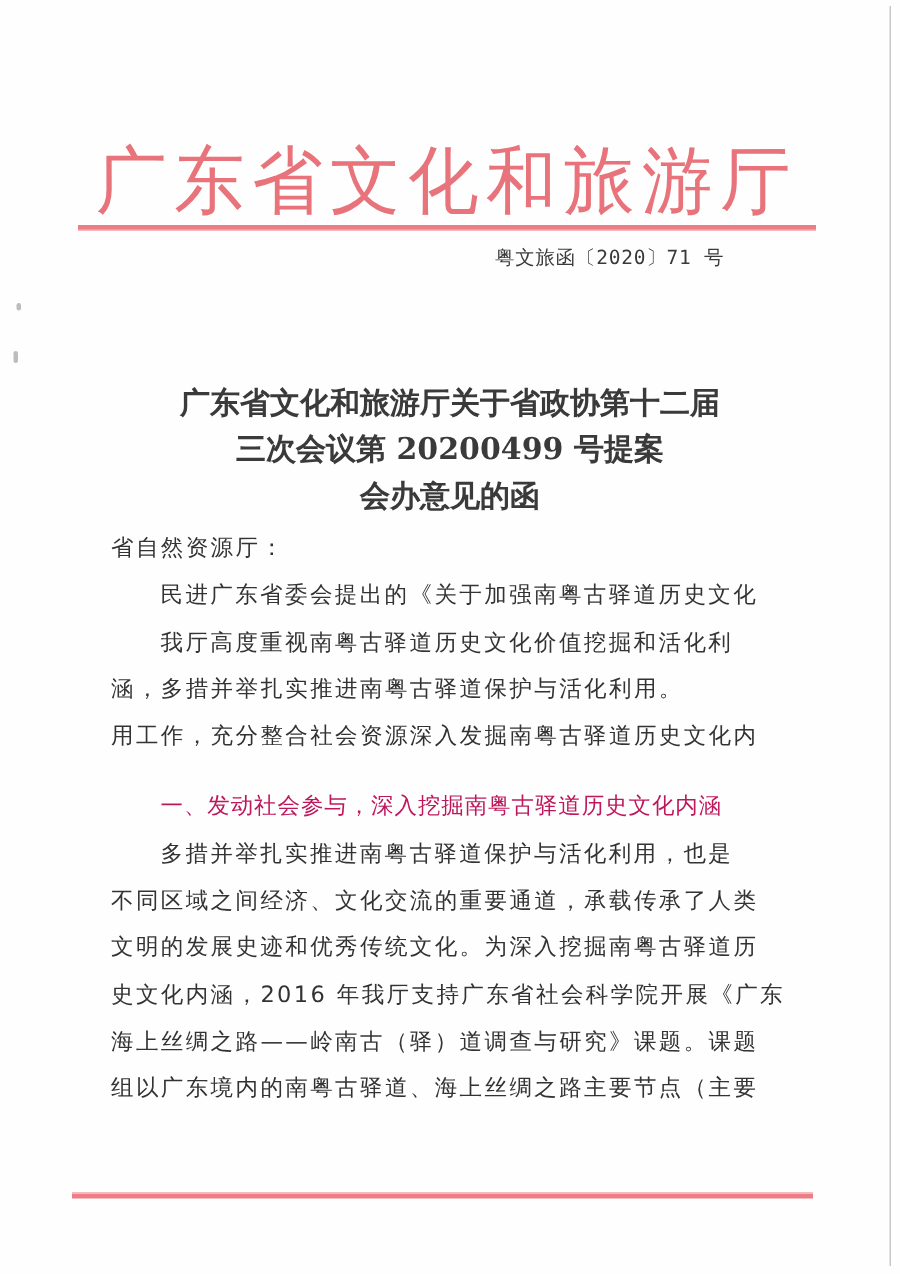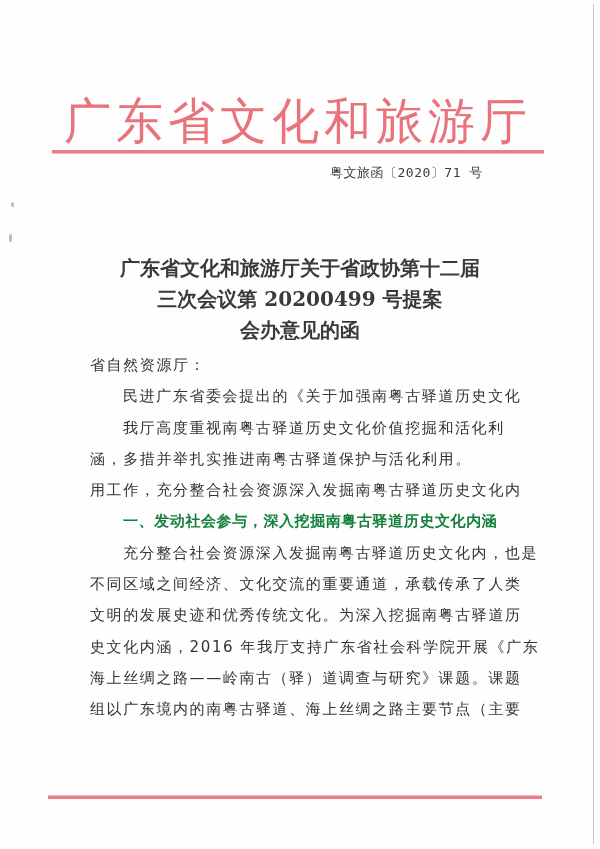--- a/index.html
+++ b/index.html
@@ -79,40 +79,41 @@
       font-family: "DejaVu Serif", "Liberation Serif", serif;
       font-weight: bold;
       font-size: 20px;
       line-height: 31px;
       color: #3a3a3a;
       margin-top: 23px;
     }
     .doc-title div { white-space: nowrap; }
     .body-text {
       position: absolute;
-      left: 90px;
+      left: 74px;
       top: 350px;
       width: 420px;
       font-family: "DejaVu Sans", "Liberation Sans", sans-serif;
       font-size: 15px;
       line-height: 31.3px;
       color: #333333;
       letter-spacing: 1.6px;
     }
     .body-text .line {
       white-space: nowrap;
       height: 31.3px;
       overflow: visible;
     }
     .body-text .indent { padding-left: 33px; }
     .body-text .heading {
       font-family: "DejaVu Serif", "Liberation Serif", serif;
-      font-weight: bold;
+      font-weight: normal;
       letter-spacing: 0.6px;
-      color: #15803d;
+      color: #be185d;
+      margin-top: 16px;
     }
     .footer-rule {
       position: absolute;
       left: 48px;
       top: 795px;
       width: 494px;
       height: 3px;
       background: #ec7d84;
       border-top: 1px solid #f4b9bc;
     }
@@ -137,21 +138,21 @@
     <div>会办意见的函</div>
   </div>
 
   <div class="body-text">
     <div class="line">省自然资源厅：</div>
     <div class="line indent">民进广东省委会提出的《关于加强南粤古驿道历史文化</div>
     <div class="line indent">我厅高度重视南粤古驿道历史文化价值挖掘和活化利</div>
     <div class="line">涵，多措并举扎实推进南粤古驿道保护与活化利用。</div>
     <div class="line">用工作，充分整合社会资源深入发掘南粤古驿道历史文化内</div>
     <div class="line indent heading">一、发动社会参与，深入挖掘南粤古驿道历史文化内涵</div>
-    <div class="line indent">充分整合社会资源深入发掘南粤古驿道历史文化内，也是</div>
+    <div class="line indent">多措并举扎实推进南粤古驿道保护与活化利用，也是</div>
     <div class="line">不同区域之间经济、文化交流的重要通道，承载传承了人类</div>
     <div class="line">文明的发展史迹和优秀传统文化。为深入挖掘南粤古驿道历</div>
     <div class="line">史文化内涵，2016 年我厅支持广东省社会科学院开展《广东</div>
     <div class="line">海上丝绸之路——岭南古（驿）道调查与研究》课题。课题</div>
     <div class="line">组以广东境内的南粤古驿道、海上丝绸之路主要节点（主要</div>
   </div>
 
   <div class="footer-rule"></div>
 </div>
 

